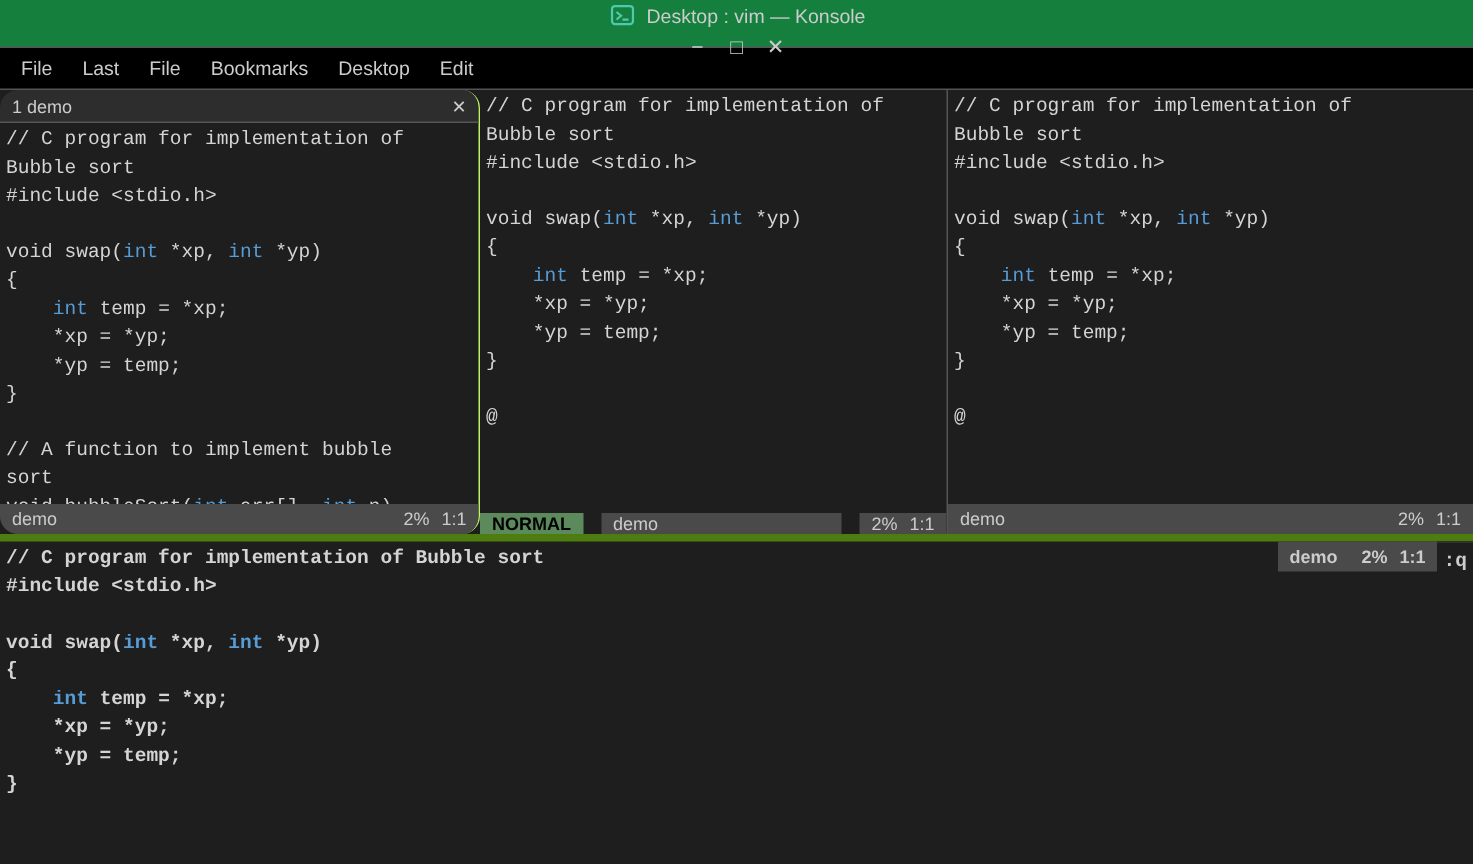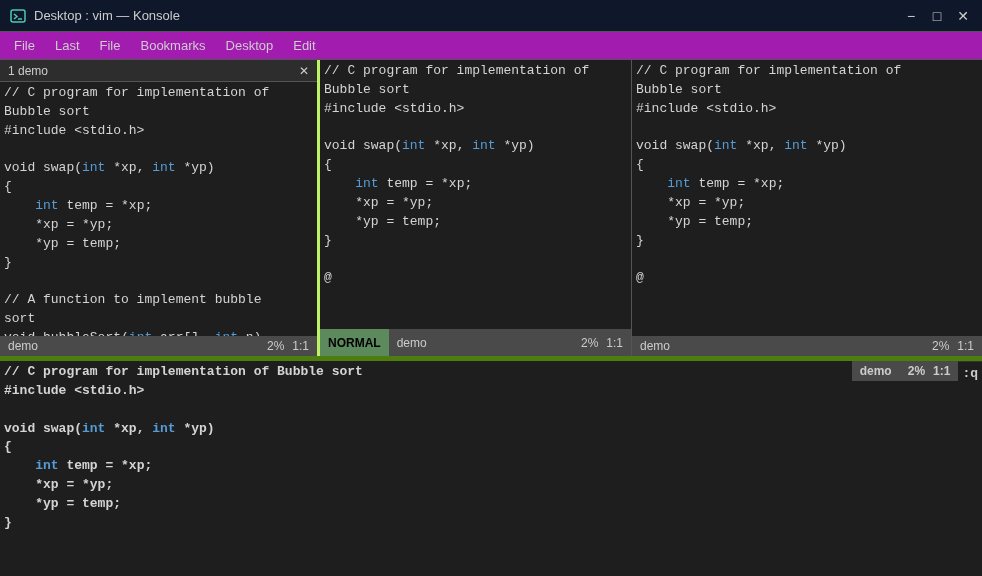--- a/index.html
+++ b/index.html
@@ -7,27 +7,28 @@
       width: 982px;
       height: 576px;
       background: #2a2a2a;
       font-family: 'Courier New', Courier, monospace;
       font-size: 13px;
       overflow: hidden;
     }
 
     
     .title-bar {
-      background: #0f172a;
+      background: #15803d;
       height: 32px;
       display: flex;
       align-items: center;
-      justify-content: space-between;
+      justify-content: flex-start;
       padding: 0 8px;
       border-bottom: 1px solid #555;
+      flex-direction: column;
     }
     .title-bar-left {
       display: flex;
       align-items: center;
       gap: 6px;
     }
     .title-bar-icon {
       width: 20px;
       height: 20px;
       display: flex;
@@ -55,21 +56,21 @@
       font-size: 14px;
       cursor: pointer;
       display: flex;
       align-items: center;
       justify-content: center;
       border-radius: 3px;
     }
 
     
     .menu-bar {
-      background: #a21caf;
+      background: #000000;
       height: 28px;
       display: flex;
       align-items: center;
       padding: 0 4px;
       border-bottom: 1px solid #555;
     }
     .menu-item {
       color: #ccc;
       font-family: sans-serif;
       font-size: 13px;
@@ -126,26 +127,27 @@
       padding: 2px 4px;
       overflow: hidden;
       color: #ddd;
       line-height: 1.45;
       white-space: pre;
       font-size: 13px;
     }
 
     
     .status-line {
-      height: 27px;
+      height: 14px;
       display: flex;
       align-items: flex-start;
       font-size: 12px;
       font-family: sans-serif;
       flex-shrink: 0;
+      gap: 12px;
     }
     .status-mode {
       background: #5c8a5c;
       color: #000;
       padding: 0 8px;
       height: 100%;
       display: flex;
       align-items: center;
       font-weight: bold;
     }
@@ -259,21 +261,21 @@
   <span class="menu-item">Bookmarks</span>
   <span class="menu-item">Desktop</span>
   <span class="menu-item">Edit</span>
 </div>
 
 <div class="editor-area">
   <div class="main-layout">
 
     <div class="top-section">
 
-      <div class="pane" style="border-right:3px solid #bef264; max-width:320px; min-width:320px;">
+      <div class="pane" style="border-right:1px solid #bef264; max-width:320px; min-width:320px;border-radius:12px;">
         <div class="pane-tab">
           <span>1 demo</span>
           <span class="tab-close">✕</span>
         </div>
         <div class="code-content" style="color:#d4d4d4;">// C program for implementation of
 Bubble sort
 #include &lt;stdio.h&gt;
 
 void swap(<span style="color:#569cd6;">int</span> *xp, <span style="color:#569cd6;">int</span> *yp)
 {

